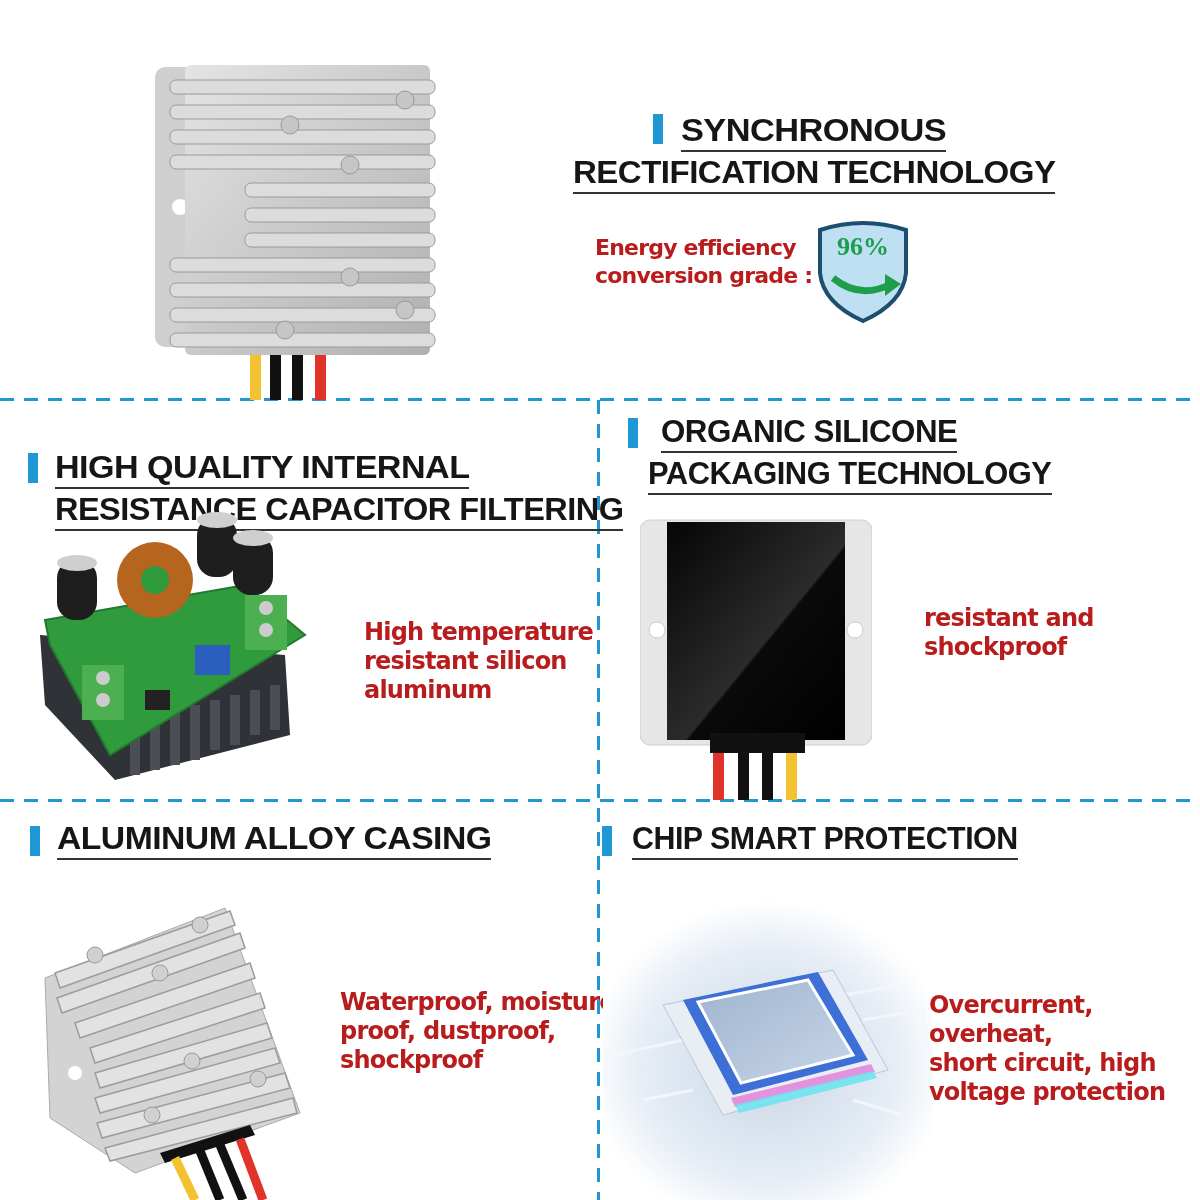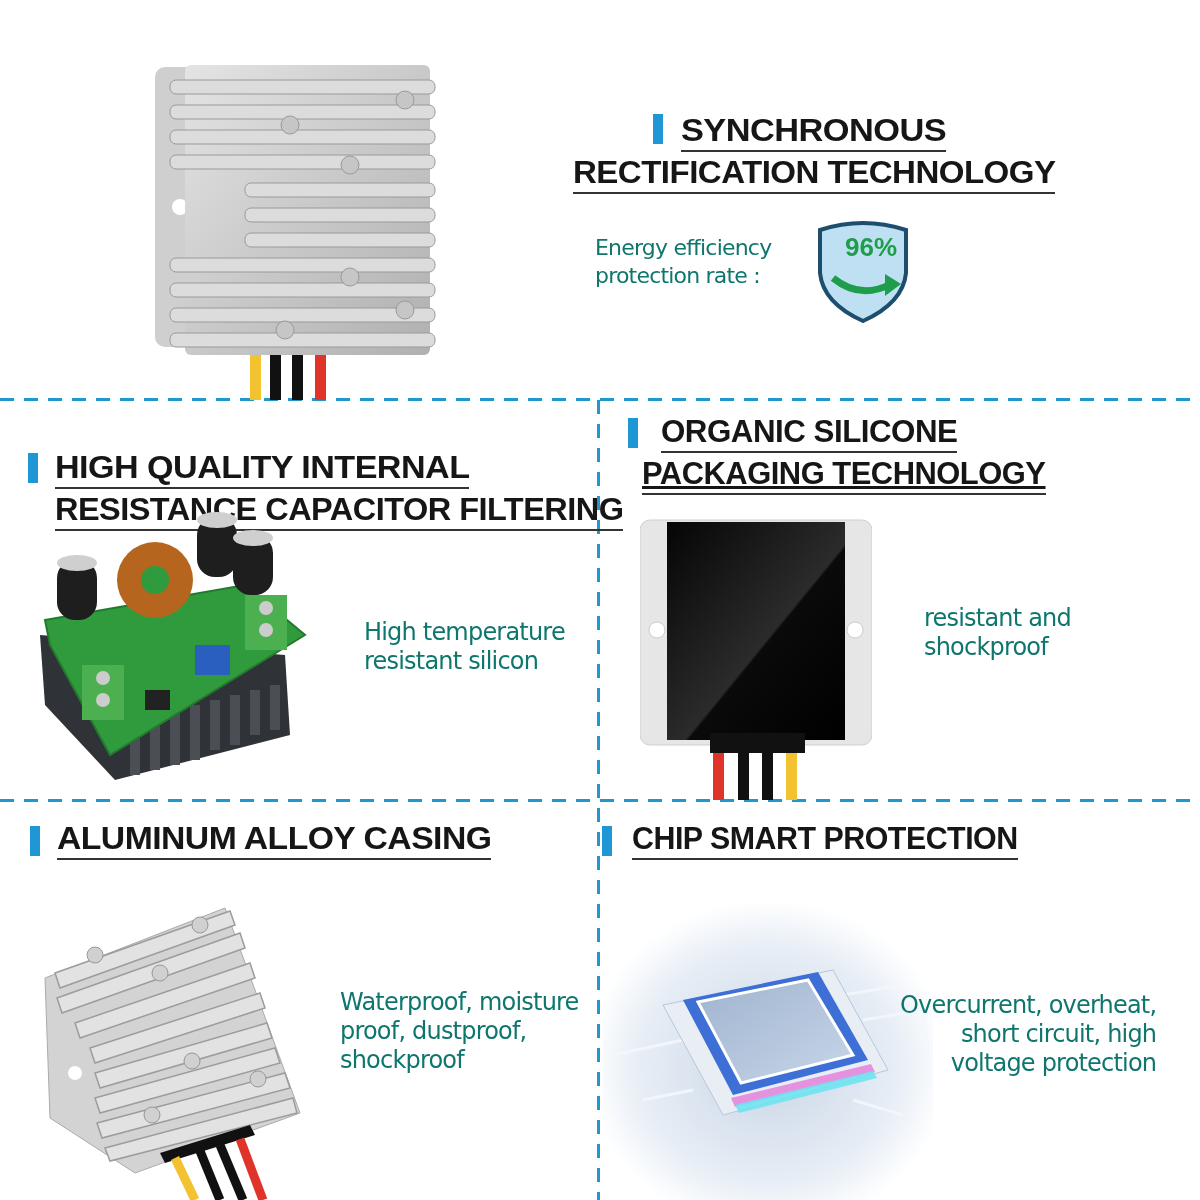--- a/index.html
+++ b/index.html
@@ -11,21 +11,21 @@
   .vdash { position: absolute; width: 3px;
     background: repeating-linear-gradient(180deg, #2196cf 0 14px, transparent 14px 24px); }
 
   .heading { position: absolute; }
   .heading .bar { position: absolute; width: 10px; height: 30px; background: #1f97d4; }
   .heading .line { display: block; font-weight: bold; font-size: 31px; letter-spacing: -0.5px;
     color: #161616; border-bottom: 2px solid #333; line-height: 38px; white-space: nowrap;
     font-family: "Liberation Sans Narrow", "Liberation Sans", sans-serif; transform-origin: left center; }
   .heading .line + .line { margin-top: 2px; }
 
-  .desc { position: absolute; font-size: 24px; line-height: 29px; font-weight: normal; color: #0f766e;
+  .desc { position: absolute; font-size: 24px; line-height: 29px; font-weight: bold; color: #b91c1c;
     font-family: "DejaVu Sans", sans-serif; letter-spacing: -0.8px; }
 
   .img { position: absolute; }
 </style>
 </head>
 <body>
 
 <div class="hdash" style="top:398px"></div>
 <div class="hdash" style="top:799px"></div>
 <div class="vdash" style="left:597px; top:400px; height:800px;"></div>
@@ -75,30 +75,30 @@
 </div>
 
 <div class="heading" style="left:573px; top:112px;">
   <span class="bar" style="left:80px; top:2px;"></span>
   <span class="line" style="margin-left: 108px; width: 239px; display: block; transform: scaleX(1.10879);">SYNCHRONOUS</span>
   <span class="line" style="width: 452px; display: block; transform: scaleX(1.06637);">RECTIFICATION TECHNOLOGY</span>
 </div>
 
 <div class="desc" style="left:595px; top:234px; font-size:22px; line-height:28px;">
   <div>Energy efficiency</div>
-  <div>protection rate :</div>
+  <div>conversion grade :</div>
 </div>
 
 <div class="img" style="left:815px; top:218px; width:96px; height:106px;">
   <svg width="96" height="106" viewBox="0 0 96 106">
     <path d="M5 12 Q48 -2 91 12 L91 55 Q88 85 48 103 Q8 85 5 55 Z" fill="#bfe0f2" stroke="#1d4e6e" stroke-width="4"></path>
     <path d="M18 60 Q45 82 76 66" fill="none" stroke="#1e9e4a" stroke-width="7"></path>
     <path d="M70 56 L86 66 L70 78 Z" fill="#1e9e4a"></path>
   </svg>
-  <span style="position:absolute; left:8px; top:14px; width:96px; text-align:center; color:#1e9e4a; font-size:26px; font-weight:bold; font-family:Liberation Sans, sans-serif;">96%</span>
+  <span style="position:absolute; left:0; top:14px; width:96px; text-align:center; color:#1e9e4a; font-size:26px; font-weight:bold; font-family:Liberation Serif, serif;">96%</span>
 </div>
 
 <div class="heading" style="left:28px; top:416px;margin-top:33px;">
   <span class="bar" style="left:0; top:4px;"></span>
   <span class="line" style="margin-left: 27px; width: 376px; display: block; transform: scaleX(1.10106);">HIGH QUALITY INTERNAL</span>
   <span class="line" style="margin-left: 27px; width: 542px; display: block; transform: scaleX(1.04797);">RESISTANCE CAPACITOR FILTERING</span>
 </div>
 
 <div class="img" style="left:35px; top:505px; width:285px; height:280px;">
   <svg width="285" height="280" viewBox="0 0 285 280">
@@ -135,26 +135,27 @@
       <circle cx="68" cy="195" r="7" fill="#ccc"></circle>
 
     <rect x="160" y="140" width="35" height="30" fill="#2a5fc0"></rect>
     <rect x="110" y="185" width="25" height="20" fill="#222"></rect>
   </svg>
 </div>
 
 <div class="desc" style="left:364px; top:604px;margin-top:14px;">
   <div>High temperature</div>
   <div>resistant silicon</div>
+  <div>aluminum</div>
 </div>
 
 <div class="heading" style="left:628px; top:413px;">
   <span class="bar" style="left:0; top:5px;"></span>
   <span class="line" style="margin-left: 33px; width: 293px; display: block; transform: scaleX(1.01024);">ORGANIC SILICONE</span>
-  <span class="line" style="margin-left: 14px; width: 405px; display: block; transform: scaleX(0.997531); text-decoration: underline;">PACKAGING TECHNOLOGY</span>
+  <span class="line" style="margin-left: 20px; width: 405px; display: block; transform: scaleX(0.997531);">PACKAGING TECHNOLOGY</span>
 </div>
 
 <div class="img" style="left:640px; top:518px; width:232px; height:282px;">
   <svg width="232" height="282" viewBox="0 0 232 282">
     <defs>
       <linearGradient id="gloss" x1="0" y1="0" x2="1" y2="1">
         <stop offset="0" stop-color="#050505"></stop>
           <stop offset="0.55" stop-color="#2b2b2b"></stop>
           <stop offset="0.56" stop-color="#0a0a0a"></stop>
           <stop offset="1" stop-color="#000"></stop>
@@ -248,17 +249,17 @@
     <g fill="#e9eef5" stroke="#b8c6d8" stroke-width="1">
       <polygon points="60,105 230,70 285,170 120,215"></polygon>
     </g>
     <polygon points="80,100 215,72 265,160 130,195" fill="#3d6fd6"></polygon>
     <polygon points="95,102 205,80 250,155 138,183" fill="url(#chipface)" stroke="#ffffff" stroke-width="3"></polygon>
     <polygon points="128,198 268,164 272,172 132,207" fill="#e27ad9" opacity="0.8"></polygon>
     <polygon points="132,205 270,171 274,178 136,213" fill="#6fe3f0" opacity="0.9"></polygon>
   </svg>
 </div>
 
-<div class="desc" style="left:900px; top:991px;text-align:right;">
+<div class="desc" style="left:929px; top:991px;">
   <div>Overcurrent, overheat,</div>
   <div>short circuit, high</div>
   <div>voltage protection</div>
 </div>
 
 </body></html>

